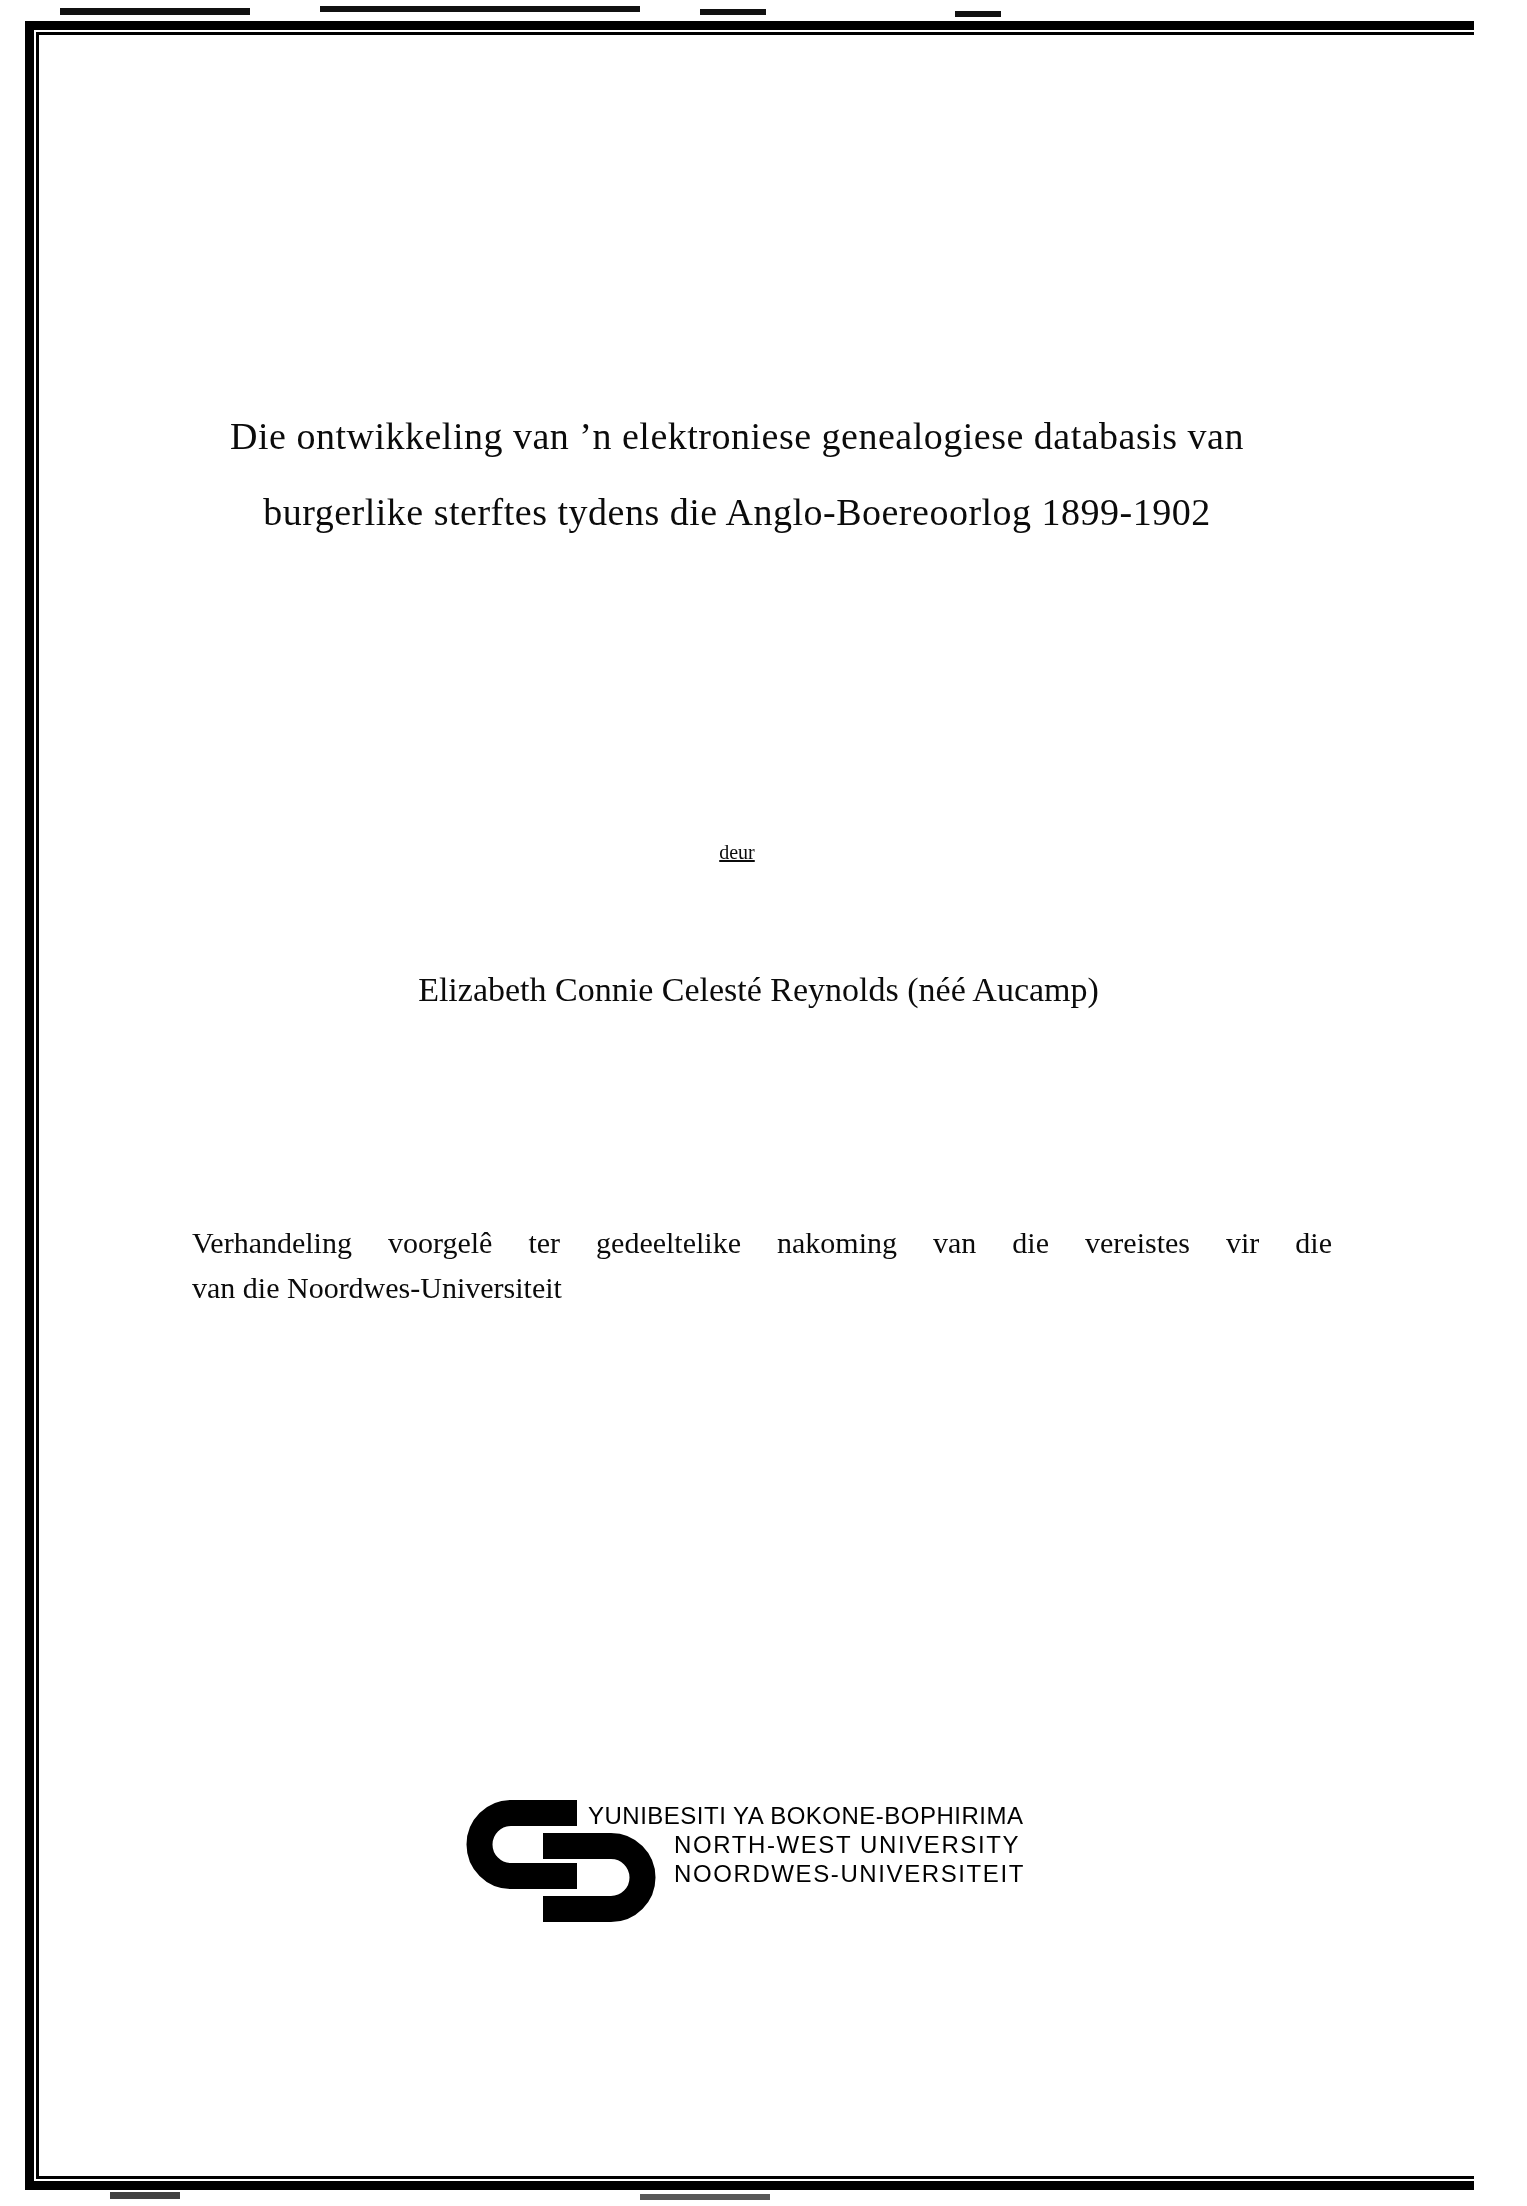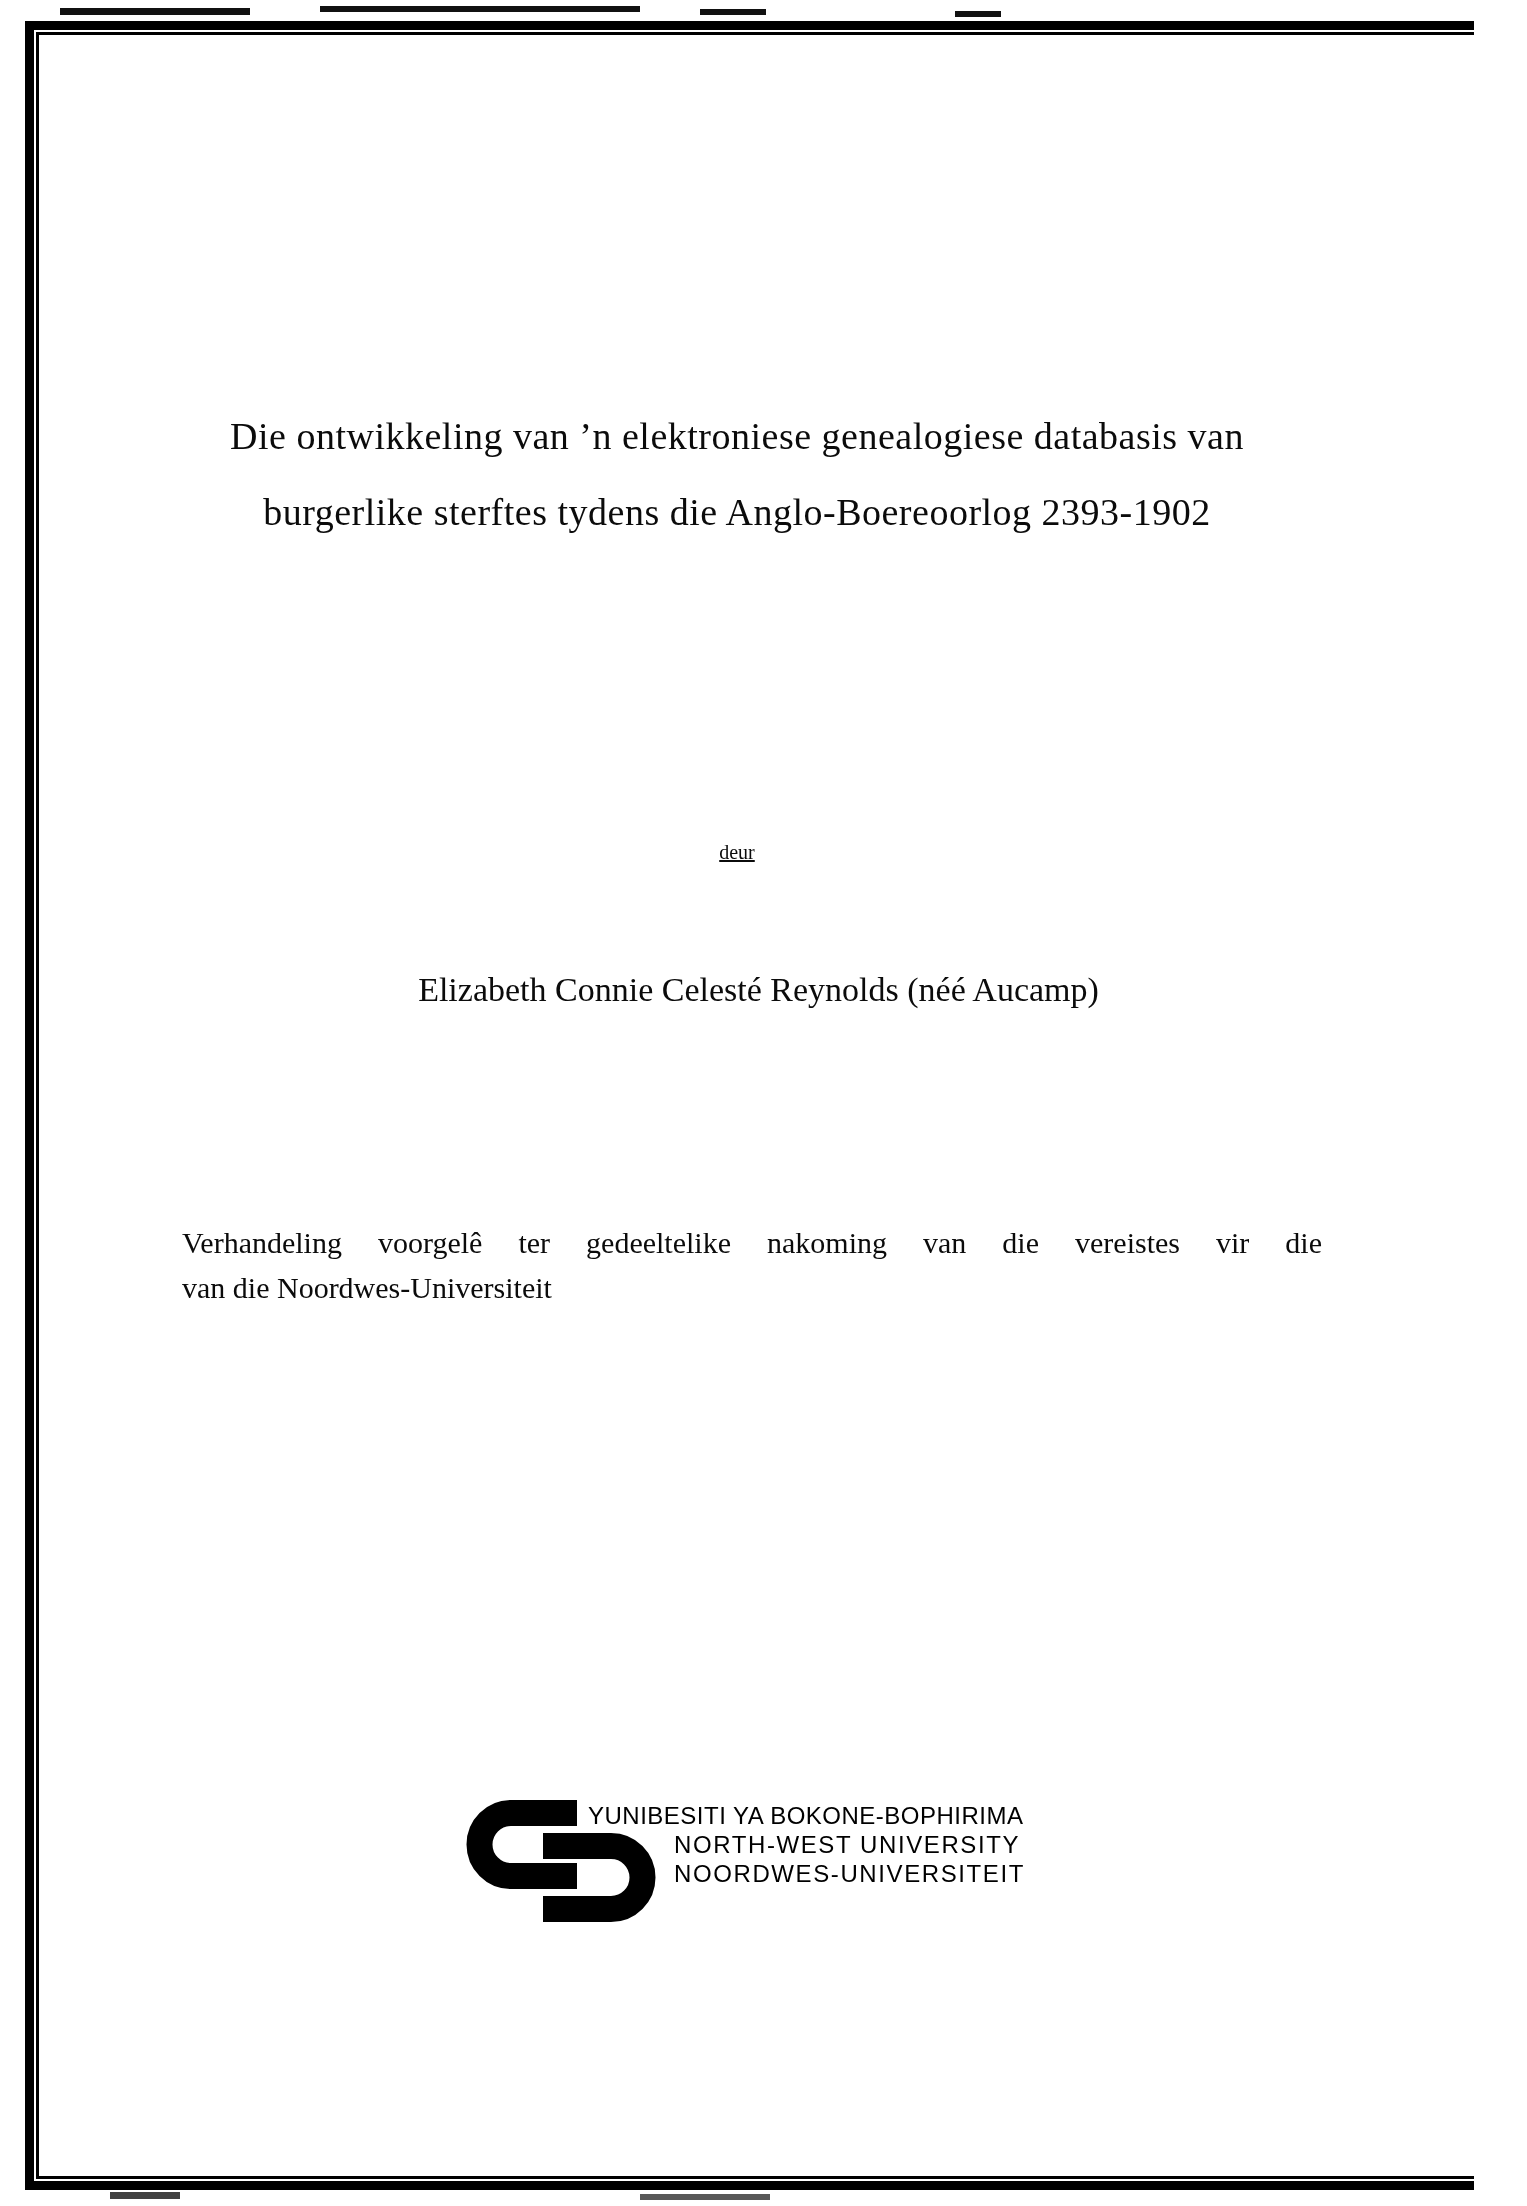--- a/index.html
+++ b/index.html
@@ -55,21 +55,21 @@
 
   .author {
     top: 962px;
     font-size: 34px;
     line-height: 56px;
     padding-left: 43px;
   }
 
   .statement {
     position: absolute;
-    left: 182px;
+    left: 192px;
     width: 1140px;
     top: 1220px;
     font-size: 30px;
     line-height: 45px;
   }
   .statement .just { text-align: justify; text-align-last: justify; }
   .statement .line { white-space: normal; }
   .statement .plain { white-space: nowrap; }
   .it { font-style: italic; }
 
@@ -115,21 +115,21 @@
 
   <div class="noise n1"></div>
   <div class="noise n2"></div>
   <div class="noise n3"></div>
   <div class="noise n4"></div>
   <div class="noise n5"></div>
   <div class="noise n6"></div>
 
   <div class="centered title">
     <div>Die ontwikkeling van ’n elektroniese genealogiese databasis van</div>
-    <div>burgerlike sterftes tydens die Anglo-Boereoorlog 2393-1902</div>
+    <div>burgerlike sterftes tydens die Anglo-Boereoorlog 1899-1902</div>
   </div>
 
   <div class="centered byline">deur</div>
 
   <div class="centered author">Elizabeth Connie Celesté Reynolds (néé Aucamp)</div>
 
   <div class="statement">
     <div class="line just">Verhandeling voorgelê ter gedeeltelike nakoming van die vereistes vir die</div>
     <div class="line plain">van die Noordwes-Universiteit</div>
   </div>

